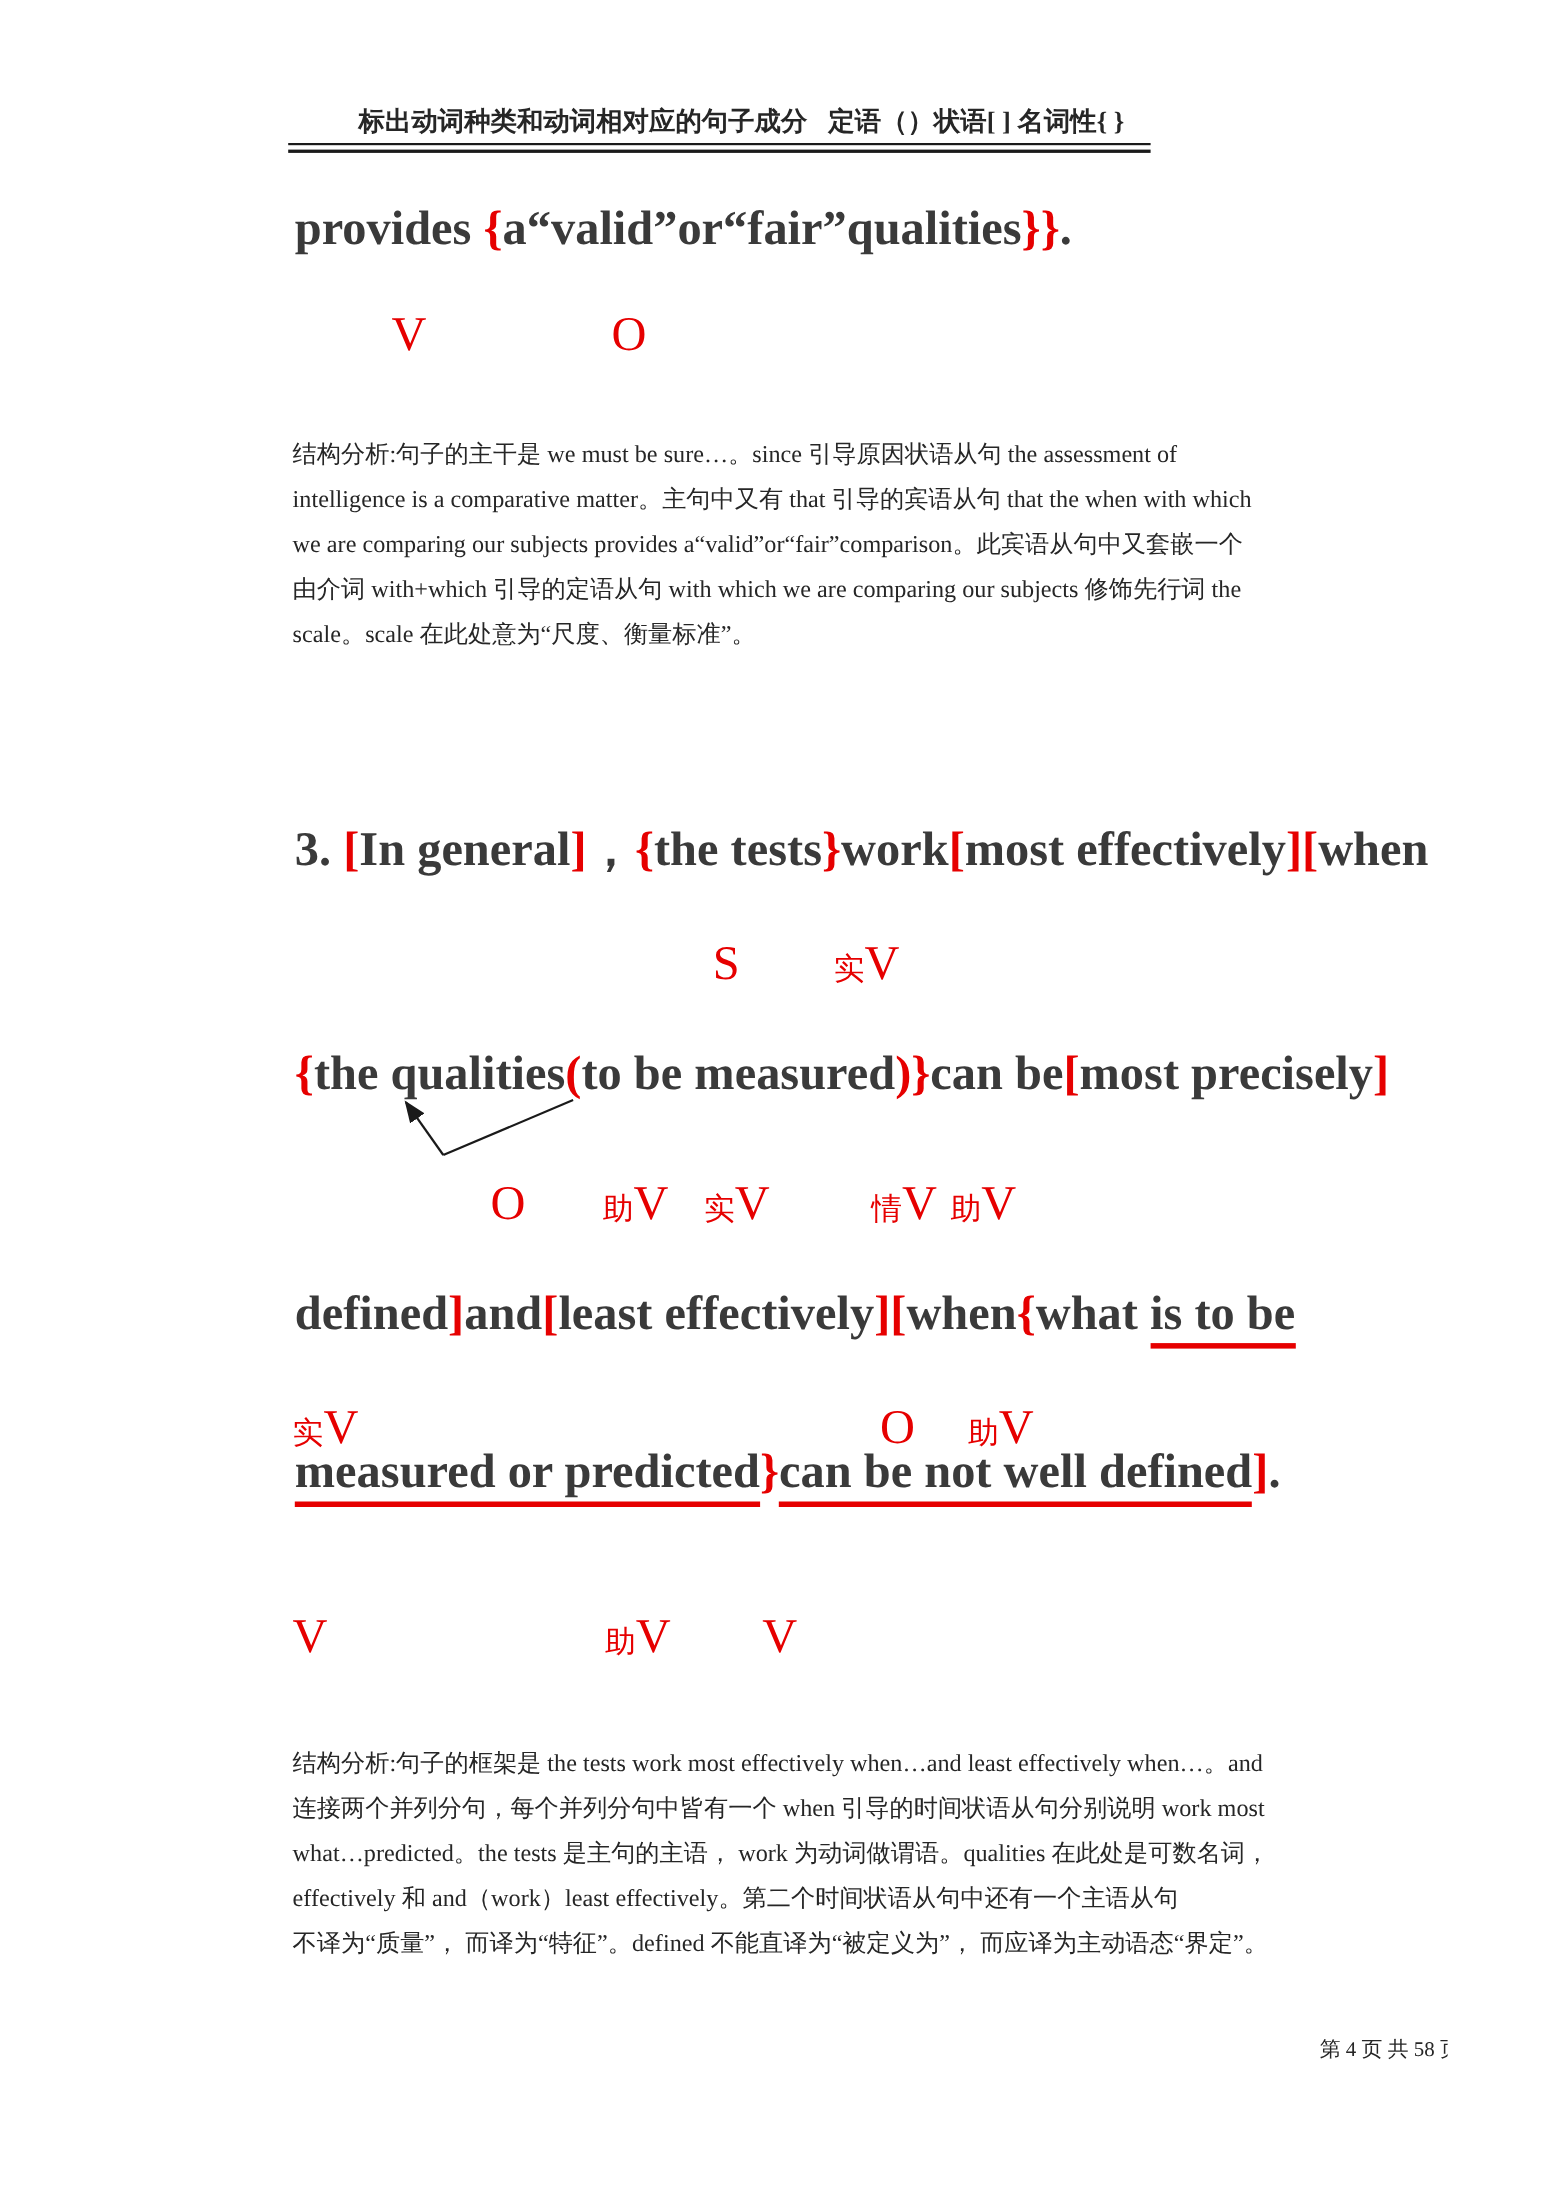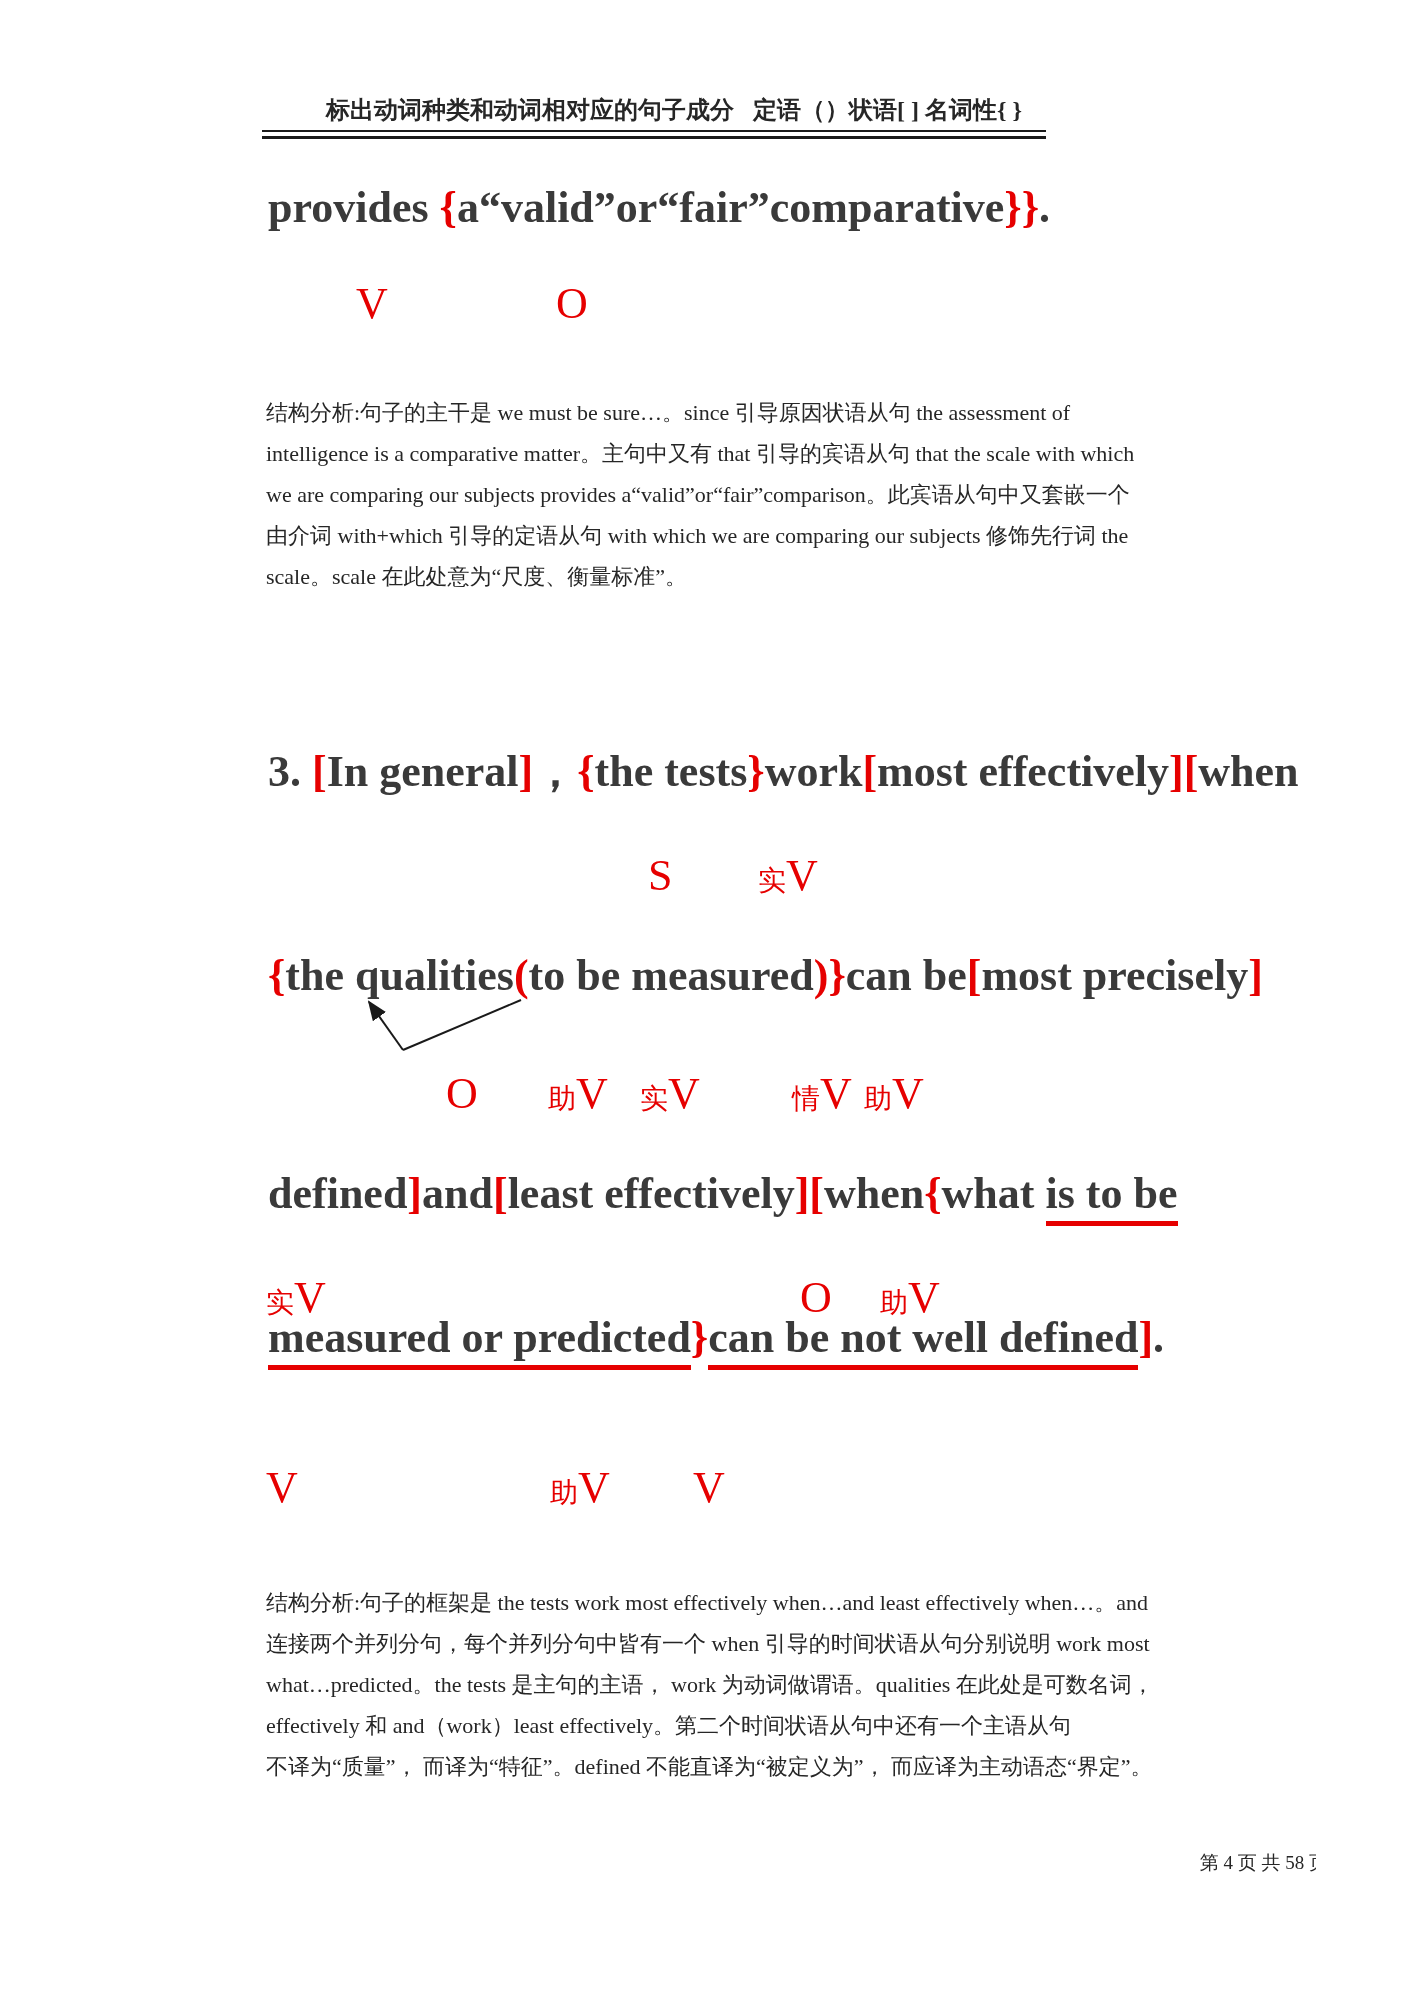--- a/index.html
+++ b/index.html
@@ -30,30 +30,30 @@
 </style>
 </head>
 <body>
 
 <div class="page">
 
   <div class="hdr hdr-left">标出动词种类和动词相对应的句子成分</div>
   <div class="hdr hdr-right">定语（）状语[ ] 名词性{ }</div>
   <div class="hdr-rule"></div>
 
-  <div class="bigline" style="top:182px"><span class="">provides </span><span class="red ">{</span><span class="">a“valid”or“fair”comparative</span><span class="red ">}}</span><span class="">.</span></div>
+  <div class="bigline" style="top:182px"><span class="">provides </span><span class="red ">{</span><span class="">a“valid”or“fair”qualities</span><span class="red ">}}</span><span class="">.</span></div>
 
   <div class="lblrow" style="top:278px">
       <span class="lbl" style="left: 258px;"><span class="lbl-main">V</span></span>
       <span class="lbl" style="left: 458px;"><span class="lbl-main">O</span></span>
     </div>
 
   <div class="para" style="top:392px">
       <div class="para-line">结构分析:句子的主干是 we must be sure…。since 引导原因状语从句 the assessment of</div>
-      <div class="para-line">intelligence is a comparative matter。主句中又有 that 引导的宾语从句 that the scale with which</div>
+      <div class="para-line">intelligence is a comparative matter。主句中又有 that 引导的宾语从句 that the when with which</div>
       <div class="para-line">we are comparing our subjects provides a“valid”or“fair”comparison。此宾语从句中又套嵌一个</div>
       <div class="para-line">由介词 with+which 引导的定语从句 with which we are comparing our subjects 修饰先行词 the</div>
       <div class="para-line">scale。scale 在此处意为“尺度、衡量标准”。</div>
     </div>
 
   <div class="bigline" style="top:742px"><span class="">3. </span><span class="red ">[</span><span class="">In general</span><span class="red ">]</span><span class="">，</span><span class="red ">{</span><span class="">the tests</span><span class="red ">}</span><span class="">work</span><span class="red ">[</span><span class="">most effectively</span><span class="red ">]</span><span class="red ">[</span><span class="">when</span></div>
 
   <div class="lblrow" style="top:850px">
       <span class="lbl" style="left: 550px;"><span class="lbl-main">S</span></span>
       <span class="lbl" style="left: 660px;"><span class="lbl-pre">实</span><span class="lbl-main">V</span></span>

